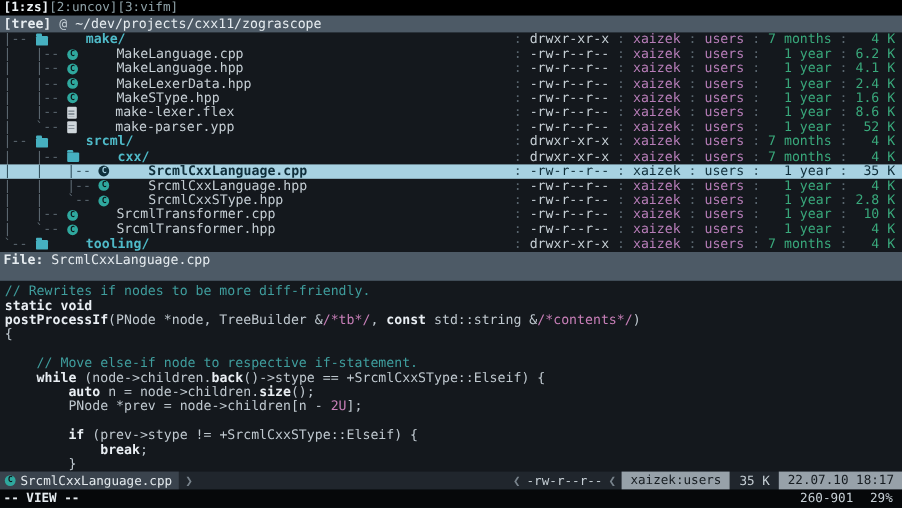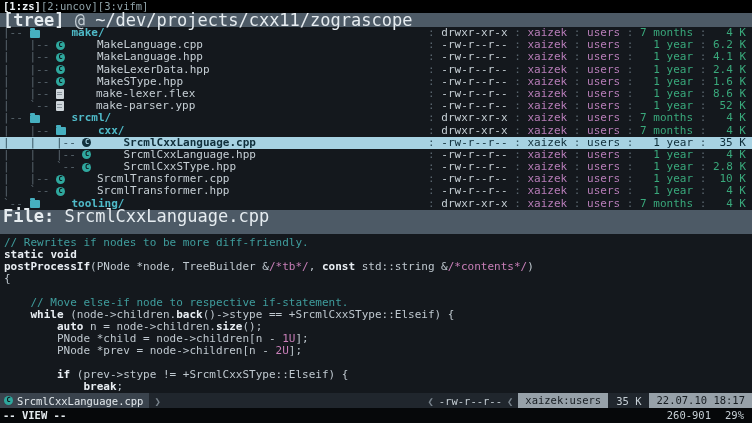--- a/index.html
+++ b/index.html
@@ -5,21 +5,21 @@
   html,body{margin:0;padding:0;background:#000;}
   body{width:752px;height:423px;overflow:hidden;font-family:"DejaVu Sans Mono",monospace;}
   .screen{width:752px;height:423px;background:#14181d;display:flex;flex-direction:column;}
 
   
   .tmux-bar{height:13px;line-height:13px;background:#000000;font-size:10.5px;padding-left:3px;white-space:pre;}
   .tmux-win{color:#8fa2a8;}
   .tmux-win.active{color:#eef3f6;font-weight:bold;}
 
   
-  .slate-bar{height:14px;line-height:14px;background:#4d5a66;color:#e6ecf0;font-size:17px;padding-left:3px;white-space:pre;}
+  .slate-bar{height:14px;line-height:14px;background:#4d5a66;color:#e6ecf0;font-size:11px;padding-left:3px;white-space:pre;}
   .slate-bar .bold{font-weight:bold;}
   .slate-bar .dim{color:#c2ccd3;}
 
   
   .tree{height:183px;overflow:hidden;}
   .tree-row{display:flex;height:12.2px;line-height:12.2px;font-size:11px;padding-left:3px;white-space:pre;align-items:center;}
   .cell-name{flex:1;display:flex;align-items:center;white-space:pre;overflow:hidden;}
   .tree-prefix{color:#5a666f;}
   .file-name{color:#c6cfd5;padding-left:28px;}
   .tree-row.dir .file-name{color:#4fbac8;font-weight:bold;}
@@ -301,21 +301,20 @@
 
   <div class="code">
       <div class="code-line"><span class="tok-comment">// Rewrites if nodes to be more diff-friendly.</span></div>
       <div class="code-line"><span class="tok-kw">static</span><span class="tok-plain"> </span><span class="tok-kw">void</span></div>
       <div class="code-line"><span class="tok-fn">postProcessIf</span><span class="tok-plain">(PNode *node, TreeBuilder &amp;</span><span class="tok-num">/*tb*/</span><span class="tok-plain">, </span><span class="tok-kw">const</span><span class="tok-plain"> std::string &amp;</span><span class="tok-num">/*contents*/</span><span class="tok-plain">)</span></div>
       <div class="code-line"><span class="tok-plain">{</span></div>
       <div class="code-line"> </div>
       <div class="code-line"><span class="tok-plain">    </span><span class="tok-comment">// Move else-if node to respective if-statement.</span></div>
       <div class="code-line"><span class="tok-plain">    </span><span class="tok-kw">while</span><span class="tok-plain"> (node-&gt;children.</span><span class="tok-fn">back</span><span class="tok-plain">()-&gt;stype == +SrcmlCxxSType::Elseif) {</span></div>
       <div class="code-line"><span class="tok-plain">        </span><span class="tok-kw">auto</span><span class="tok-plain"> n = node-&gt;children.</span><span class="tok-fn">size</span><span class="tok-plain">();</span></div>
-      <div class="code-line"><span class="tok-plain">        PNode *child = node-&gt;children[n - </span><span class="tok-num">1U</span><span class="tok-plain">];</span></div>
       <div class="code-line"><span class="tok-plain">        PNode *prev = node-&gt;children[n - </span><span class="tok-num">2U</span><span class="tok-plain">];</span></div>
       <div class="code-line"> </div>
       <div class="code-line"><span class="tok-plain">        </span><span class="tok-kw">if</span><span class="tok-plain"> (prev-&gt;stype != +SrcmlCxxSType::Elseif) {</span></div>
       <div class="code-line"><span class="tok-plain">            </span><span class="tok-kw">break</span><span class="tok-plain">;</span></div>
       <div class="code-line"><span class="tok-plain">        }</span></div>
     </div>
 
   <div class="status-bar">
     <span class="sb-left"><span class="icon cpp"></span><span>SrcmlCxxLanguage.cpp</span></span>
     <span class="sb-chev">❯</span>

